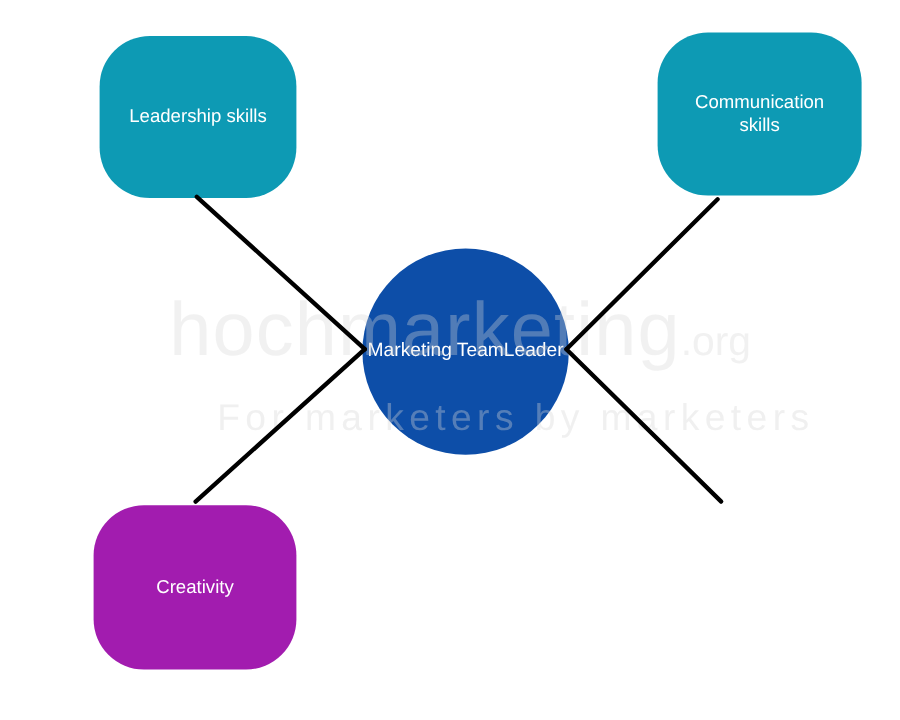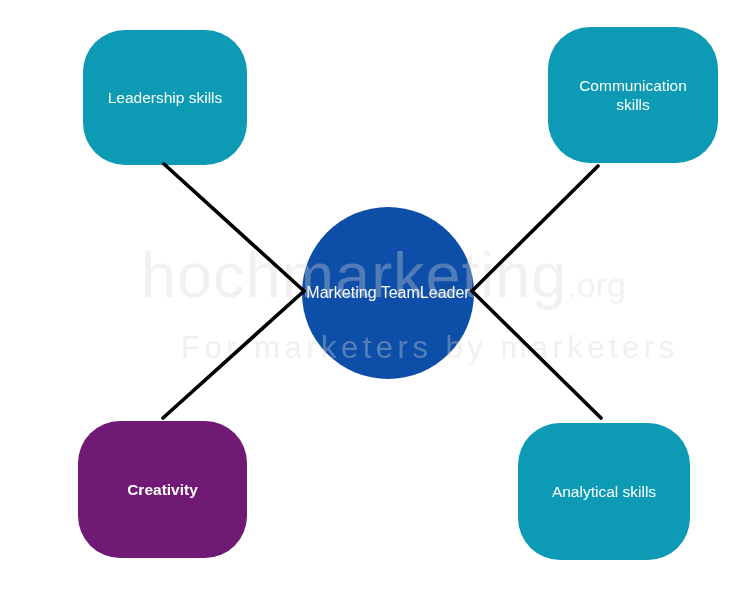--- a/index.html
+++ b/index.html
@@ -104,27 +104,24 @@
   <div class="shapes">
 
     <div class="node node-tl" style="background-color: rgb(13, 154, 180);">
       <span>Leadership skills</span>
     </div>
 
     <div class="node node-tr" style="background-color: rgb(13, 154, 180);">
       <span>Communication skills</span>
     </div>
 
-    <div class="node node-bl" style="background-color: #701a75; font-weight: bold;">
+    <div class="node node-bl" style="background-color: #a21caf;">
       <span>Creativity</span>
     </div>
 
-    <div class="node node-br" style="background-color: rgb(13, 154, 180);">
-      <span>Analytical skills</span>
-    </div>
 
     <div class="center-node" style="background-color: rgb(13, 78, 168);">
       <span>Marketing Team</span>
       <span>Leader</span>
     </div>
 
   </div>
 
   <div class="watermark">
     <div class="wm-brand">

